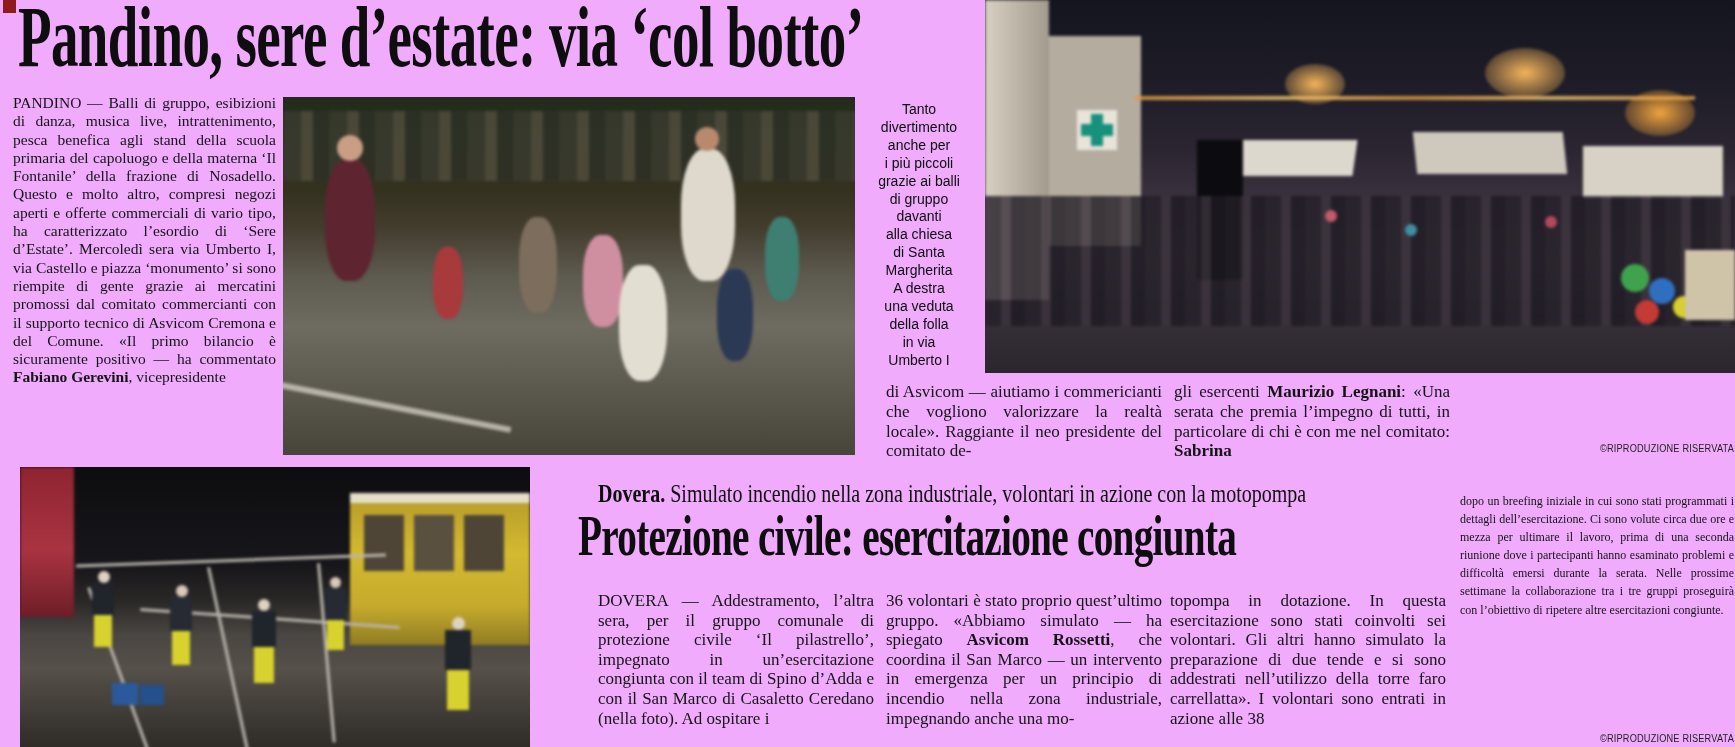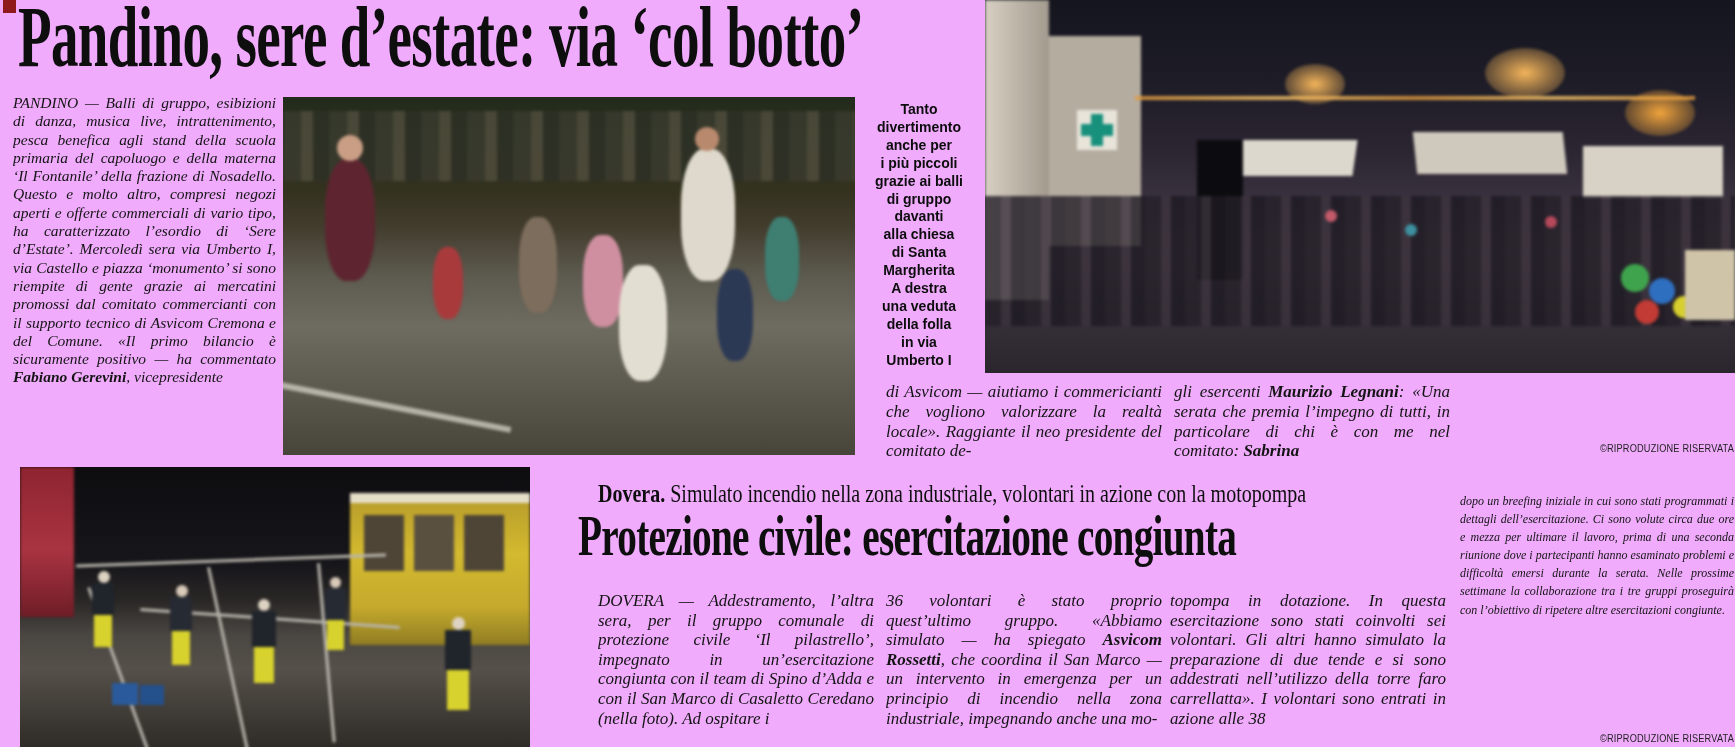--- a/index.html
+++ b/index.html
@@ -8,36 +8,36 @@
   .abs{position:absolute;}
   .bold{font-weight:bold;}
   
   .headline{font-family:"Liberation Serif",serif;font-weight:bold;white-space:nowrap;
             transform-origin:0 0;color:#0e0e0e;letter-spacing:-1px;}
   #a1-headline{left:18px;top:-6px;font-size:86px;line-height:86px;transform:scaleX(0.64);}
   #a2-headline{left:578px;top:506px;font-size:56px;line-height:60px;transform:scaleX(0.70);}
   #a2-kicker{left:598px;top:480px;font-size:25px;line-height:28px;white-space:nowrap;
              transform:scaleX(0.80);transform-origin:0 0;color:#0e0e0e;}
   
-  .bodycol{position:absolute;text-align:justify;color:#141414;overflow:hidden;font-style:italic;}
+  .bodycol{position:absolute;text-align:justify;color:#141414;overflow:hidden;}
   #a1-col1{left:13px;top:94px;width:263px;height:352px;font-size:15.5px;line-height:18.3px;}
   #a1-col2{left:886px;top:382px;width:276px;height:82px;font-size:17px;line-height:19.8px;}
   #a1-col3{left:1174px;top:382px;width:276px;height:82px;font-size:17px;line-height:19.8px;}
   #a1-col4{left:1460px;top:382px;width:274px;height:62px;font-size:17px;line-height:19.8px;}
   #a2-col1{left:598px;top:591px;width:276px;height:158px;font-size:17px;line-height:19.6px;}
   #a2-col2{left:886px;top:591px;width:276px;height:158px;font-size:17px;line-height:19.6px;}
   #a2-col3{left:1170px;top:591px;width:276px;height:158px;font-size:17px;line-height:19.6px;}
   #a2-col4{left:1460px;top:492px;width:274px;height:240px;font-size:12px;line-height:18.1px;}
   .copyright{font-family:"Liberation Sans",sans-serif;font-size:10px;letter-spacing:0.2px;
              color:#222;text-align:right;transform:scaleX(0.92);transform-origin:100% 50%;}
   #a1-copy{left:1460px;top:443px;width:274px;}
   #a2-copy{left:1460px;top:733px;width:274px;}
   
   #caption{left:852px;top:101px;width:134px;font-family:"Liberation Sans",sans-serif;
-           font-weight:bold;font-size:14px;line-height:17.9px;text-align:center;
+           font-weight:normal;font-size:14px;line-height:17.9px;text-align:center;
            white-space:pre-line;color:#0d0d0d;}
   
   #corner-mark{left:3px;top:0px;width:13px;height:13px;background:#8e1a1c;}
   
   .ph{position:absolute;overflow:hidden;}
   .art{position:absolute;inset:0;filter:blur(1.6px);}
   .sh{position:absolute;}
   #photo-dance{left:283px;top:97px;width:572px;height:358px;
     background:linear-gradient(180deg,#222a1b 0%,#2b3321 14%,#34311f 26%,#423c2d 36%,
                #5d5a4f 50%,#6e6b60 64%,#5b584e 82%,#474439 100%);}

